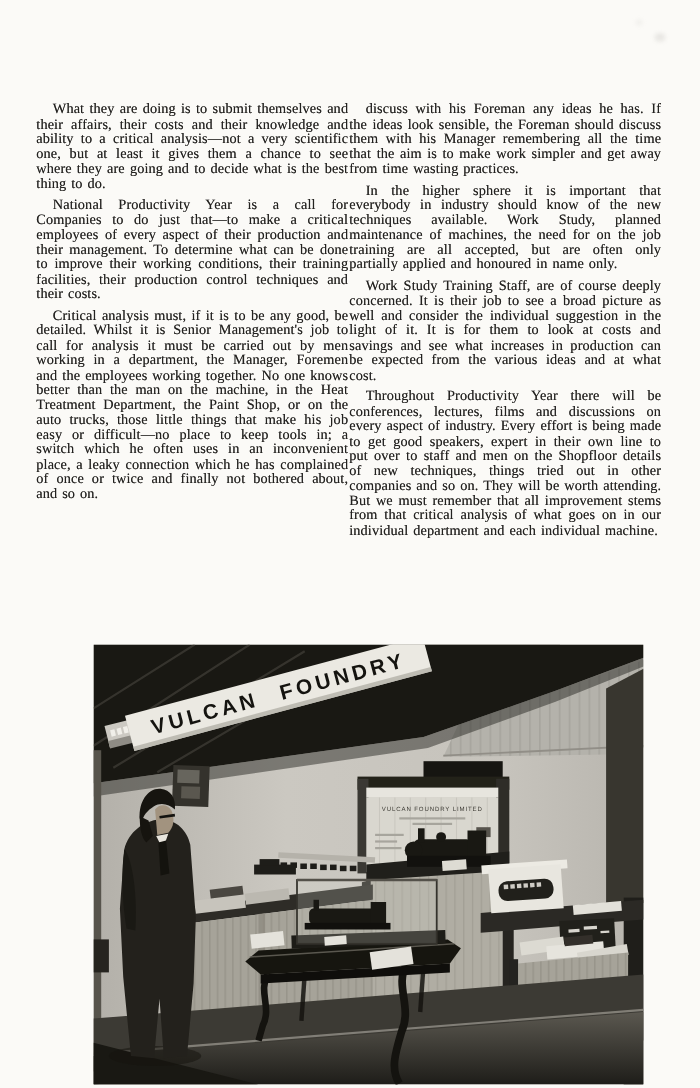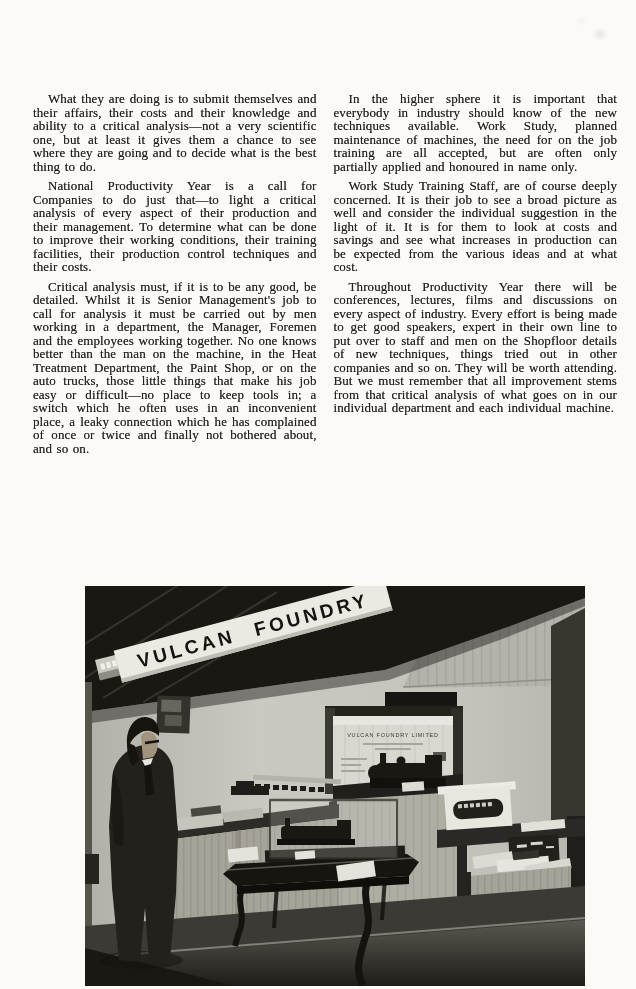--- a/index.html
+++ b/index.html
@@ -5,21 +5,21 @@
   html,body{margin:0;padding:0;}
   body{
     width:636px;height:989px;
     background:#fbfaf7;
     font-family:"Liberation Serif", serif;
     position:relative;overflow:hidden;
   }
   .page{position:absolute;inset:0;}
   .columns{
     position:absolute;left:33px;top:92px;width:584px;
-    display:flex;gap:17px;
+    display:flex;gap:1px;
   }
   .col{width:283.5px;}
   .col p{
     margin:0 0 6px 0;
     font-size:13px;line-height:13.5px;
     text-align:justify;text-indent:15px;
     color:#232220;letter-spacing:0.1px;word-spacing:1.1px;
     text-shadow:0 0 0.35px rgba(35,32,30,0.65);
   }
   .photo{
@@ -33,24 +33,25 @@
   .smudge.s2{left:578px;top:18px;width:6px;height:5px;opacity:.35;}
 </style>
 </head>
 <body>
 
 <div class="page">
 
   <div class="columns">
     <div class="col">
       <p>What they are doing is to submit themselves and their affairs, their costs and their knowledge and ability to a critical analysis—not a very scientific one, but at least it gives them a chance to see where they are going and to decide what is the best thing to do.</p>
-      <p>National Productivity Year is a call for Companies to do just that—to light a critical analysis of every aspect of their production and their management. To determine what can be done to improve their working conditions, their training facilities, their production control techniques and their costs.</p>
+      <p>National Productivity Year is a call for Companies to do just that—to make a critical employees of every aspect of their production and their management. To determine what can be done to improve their working conditions, their training facilities, their production control techniques and their costs.</p>
       <p>Critical analysis must, if it is to be any good, be detailed. Whilst it is Senior Management's job to call for analysis it must be carried out by men working in a department, the Manager, Foremen and the employees working together. No one knows better than the man on the machine, in the Heat Treatment Department, the Paint Shop, or on the auto trucks, those little things that make his job easy or difficult—no place to keep tools in; a switch which he often uses in an inconvenient place, a leaky connection which he has complained of once or twice and finally not bothered about, and so on.</p>
     </div>
     <div class="col">
+      <p>discuss with his Foreman any ideas he has. If the ideas look sensible, the Foreman should discuss them with his Manager remembering all the time that the aim is to make work simpler and get away from time wasting practices.</p>
       <p>In the higher sphere it is important that everybody in industry should know of the new techniques available. Work Study, planned maintenance of machines, the need for on the job training are all accepted, but are often only partially applied and honoured in name only.</p>
       <p>Work Study Training Staff, are of course deeply concerned. It is their job to see a broad picture as well and consider the individual suggestion in the light of it. It is for them to look at costs and savings and see what increases in production can be expected from the various ideas and at what cost.</p>
       <p>Throughout Productivity Year there will be conferences, lectures, films and discussions on every aspect of industry. Every effort is being made to get good speakers, expert in their own line to put over to staff and men on the Shopfloor details of new techniques, things tried out in other companies and so on. They will be worth attending. But we must remember that all improvement stems from that critical analysis of what goes on in our individual department and each individual machine.</p>
     </div>
   </div>
 
   <div class="smudge s1"></div>
   <div class="smudge s2"></div>
 
   <div class="photo">

